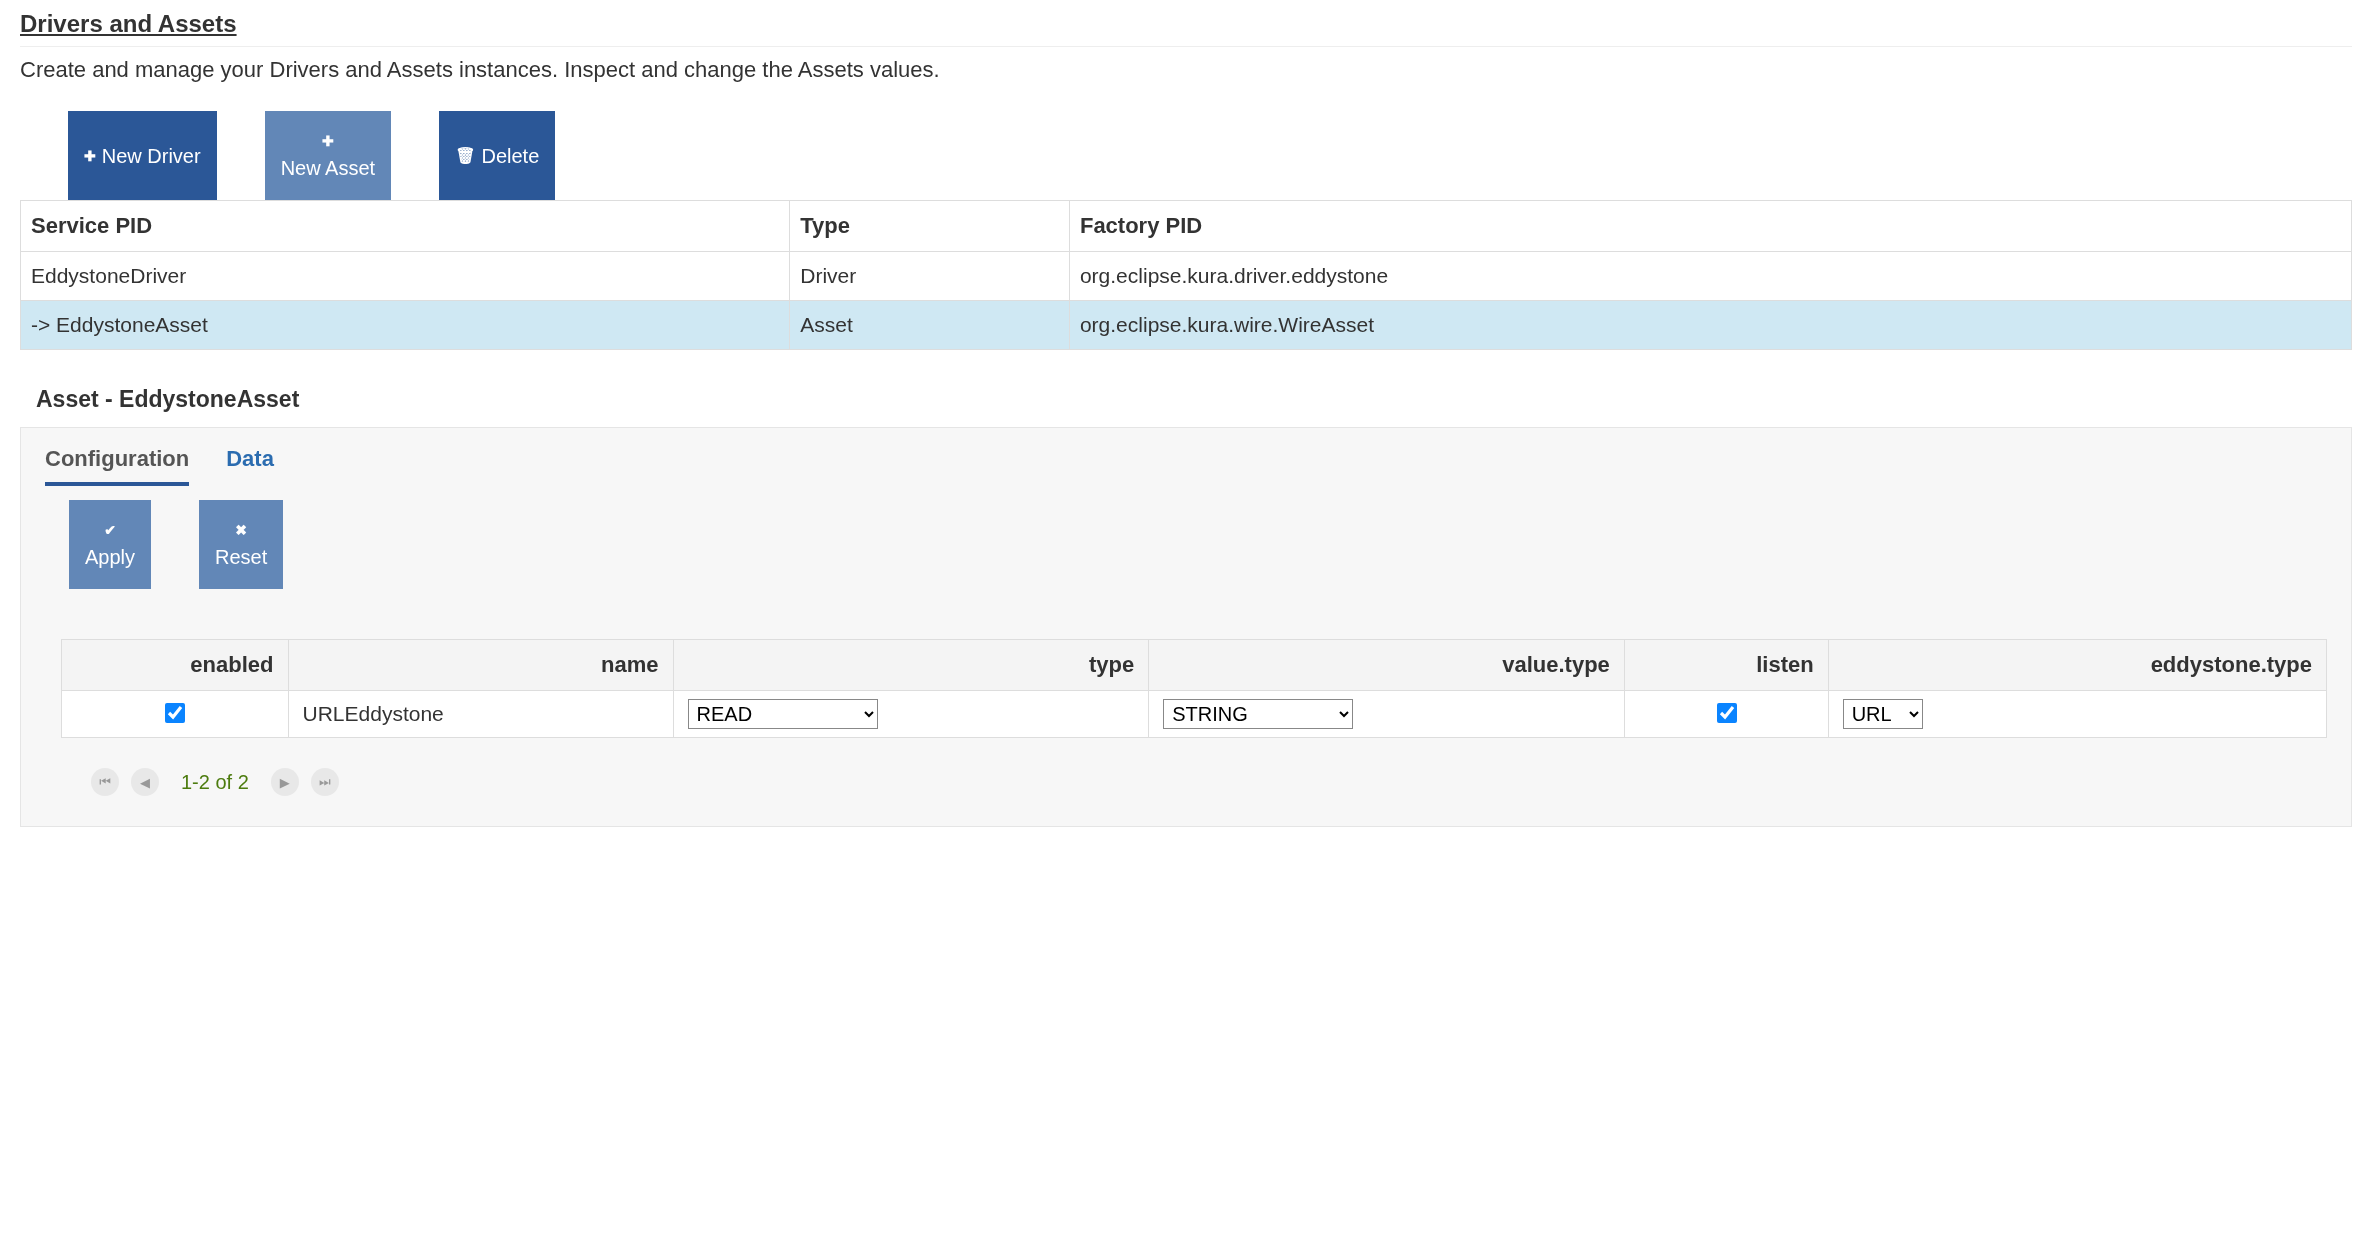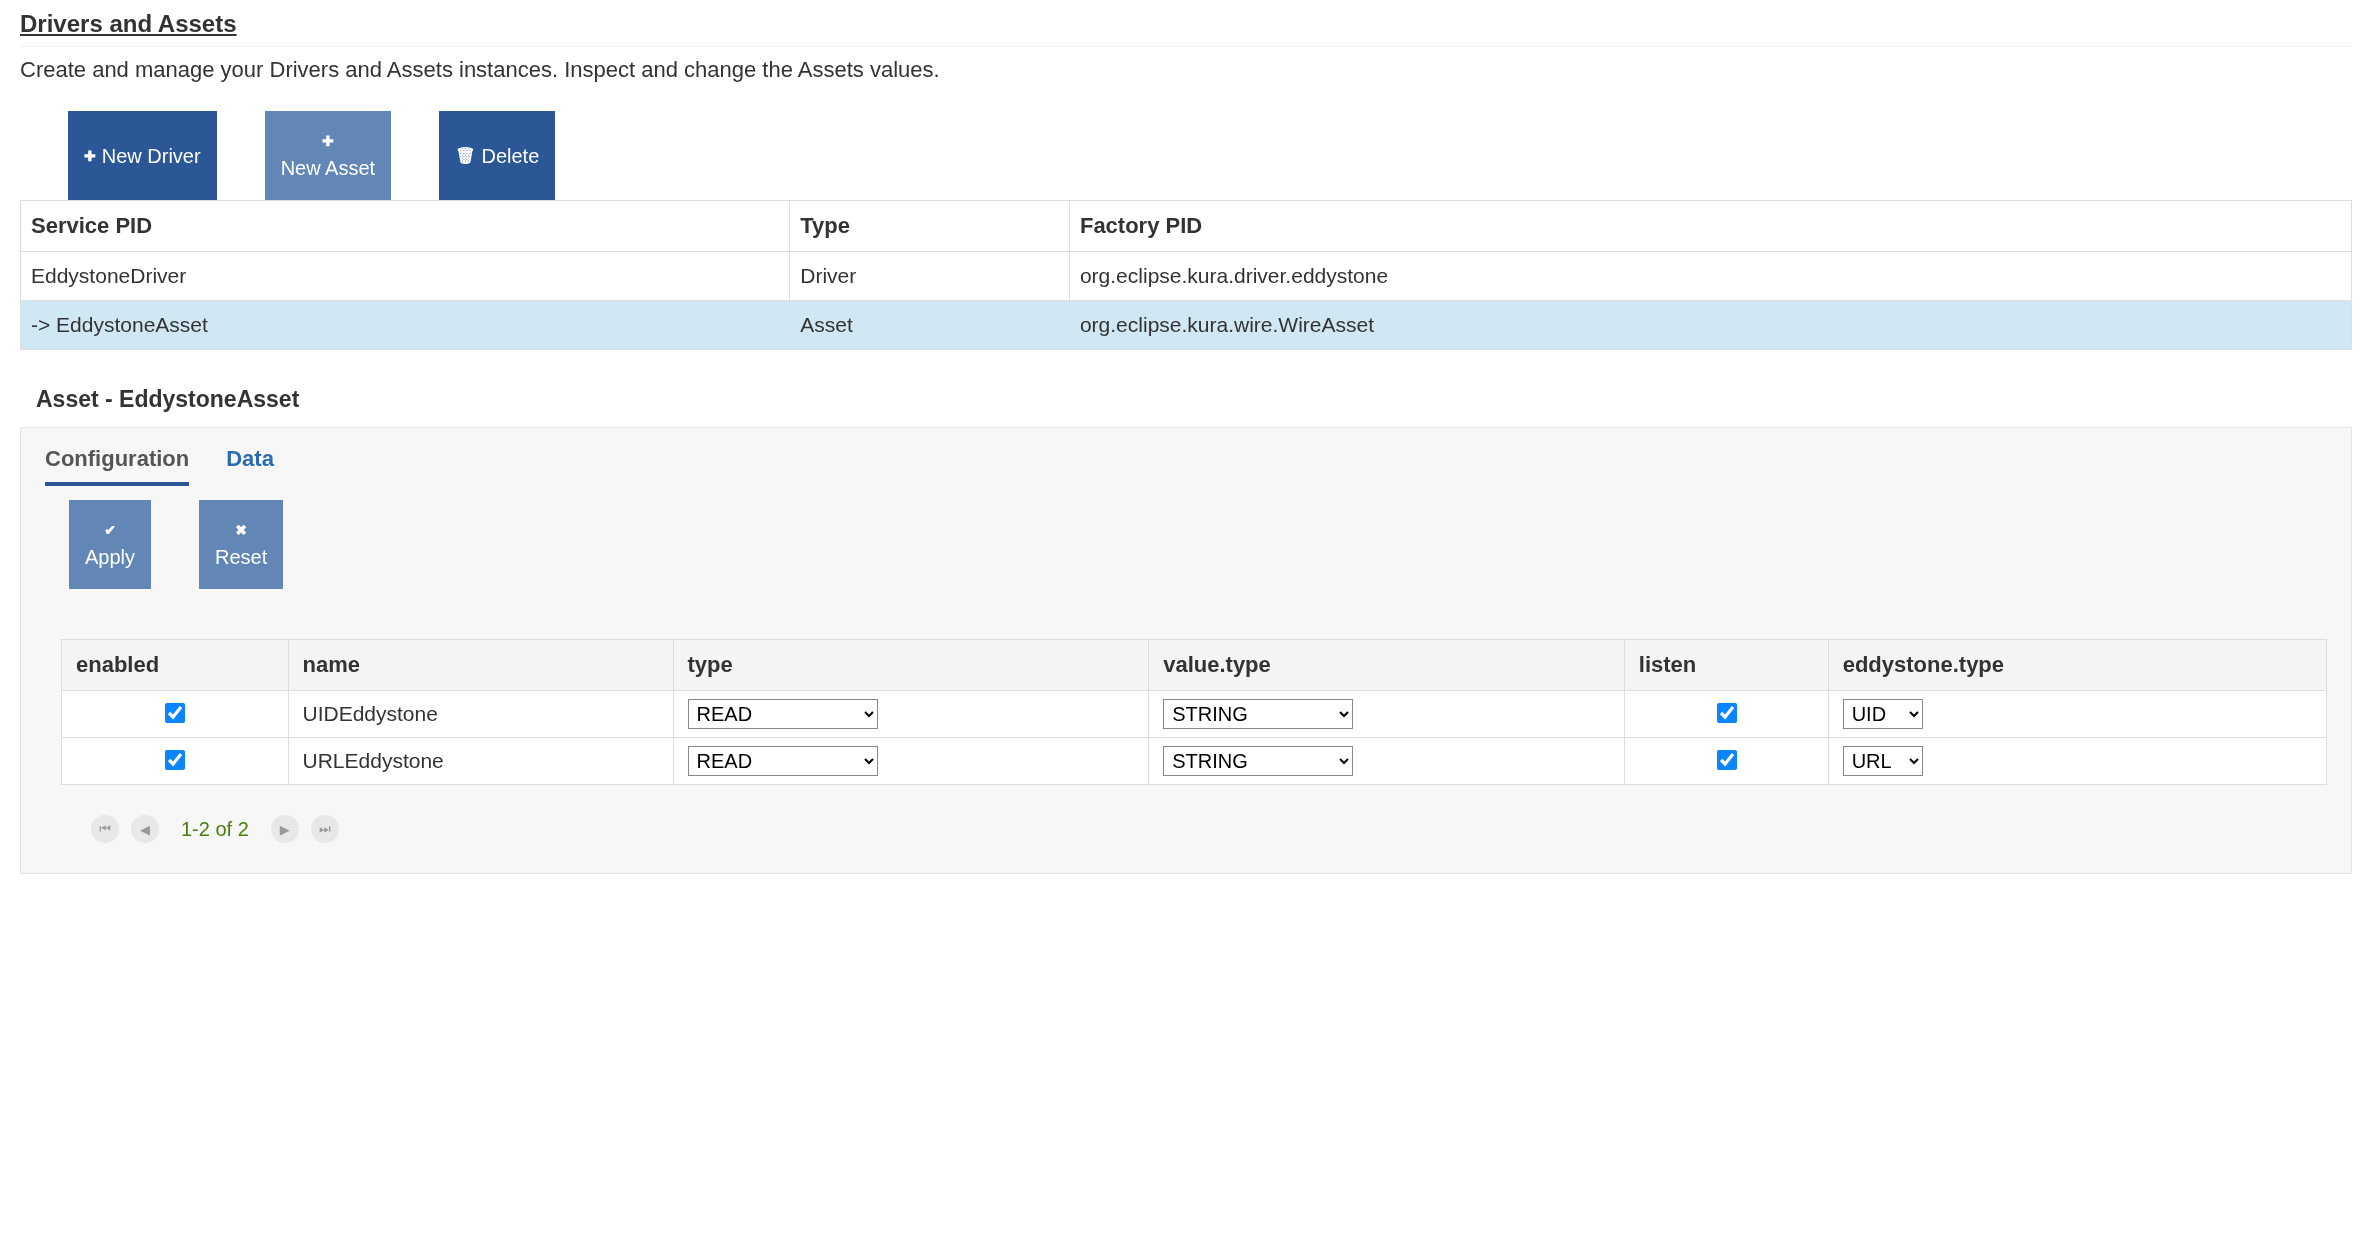--- a/index.html
+++ b/index.html
@@ -123,21 +123,21 @@
   }
   .channels-buttons { display: flex; }
 
   table.channels {
     width: 100%;
     border-collapse: collapse;
     border: 1px solid #ddd;
     background: #fff;
   }
   table.channels th {
-    text-align: left;
+    text-align: right;
     padding: 12px 14px;
     font-size: 22px;
     font-weight: 700;
     border: 1px solid #ddd;
     background: #f4f4f4;
   }
   table.channels td {
     padding: 8px 14px;
     border: 1px solid #ddd;
     font-size: 21px;
@@ -256,28 +256,20 @@
           <th style="width:17%">name</th>
           <th style="width:21%">type</th>
           <th style="width:21%">value.type</th>
           <th style="width:9%">listen</th>
           <th>eddystone.type</th>
         </tr>
       </thead>
       <tbody id="channels-body">
           <tr>
             <td class="center"><input type="checkbox" checked="" style=""></td>
-            <td>UIDEddystone</td>
-            <td><select class="ch wide"><option>READ</option></select></td>
-            <td><select class="ch wide"><option>STRING</option></select></td>
-            <td class="center"><input type="checkbox" checked="" style=""></td>
-            <td><select class="ch narrow"><option>UID</option><option>URL</option></select></td>
-          </tr>
-          <tr>
-            <td class="center"><input type="checkbox" checked="" style=""></td>
             <td>URLEddystone</td>
             <td><select class="ch wide"><option>READ</option></select></td>
             <td><select class="ch wide"><option>STRING</option></select></td>
             <td class="center"><input type="checkbox" checked="" style=""></td>
             <td><select class="ch narrow"><option>UID</option><option selected="">URL</option></select></td>
           </tr>
         </tbody>
     </table>
 
     <div class="pager">

